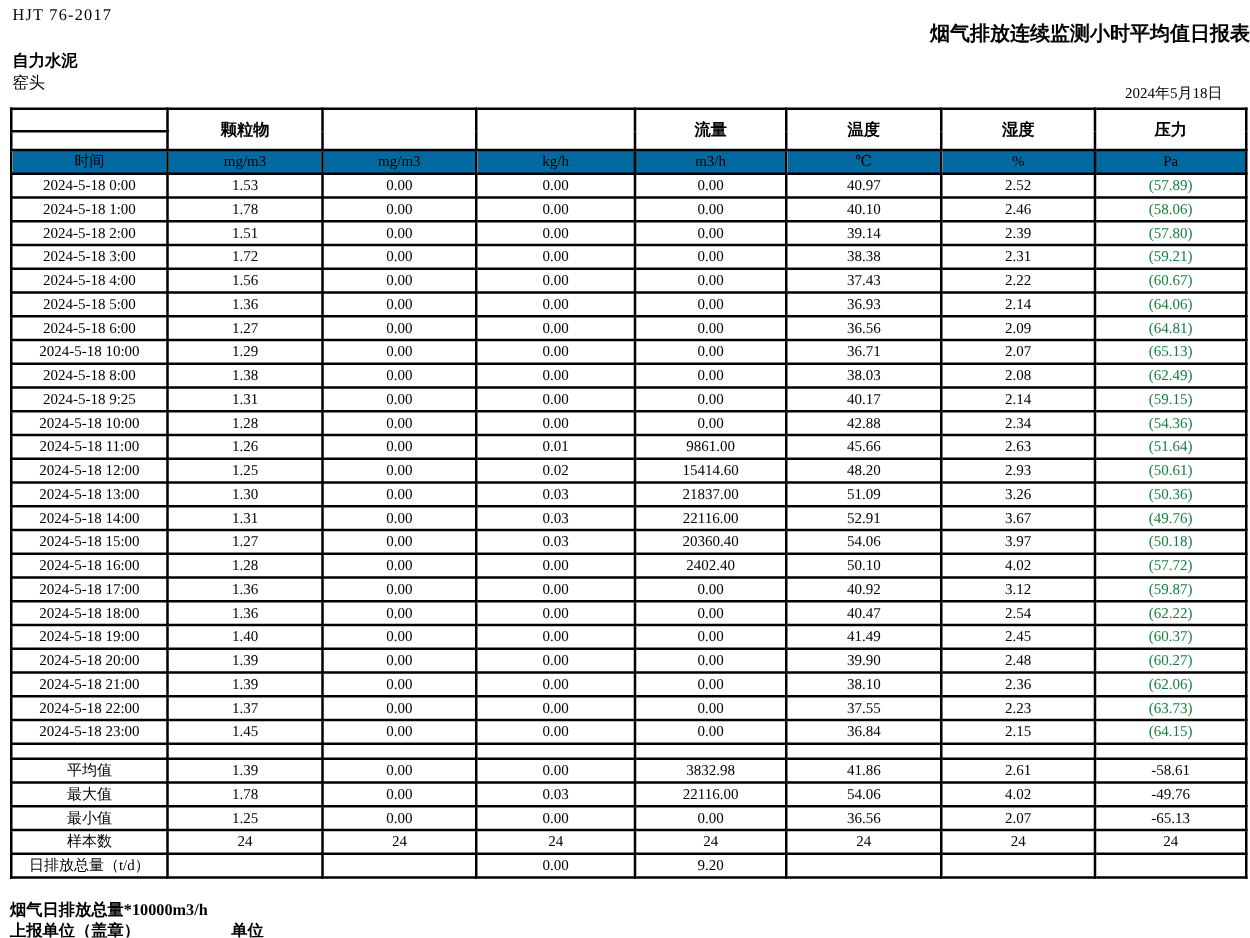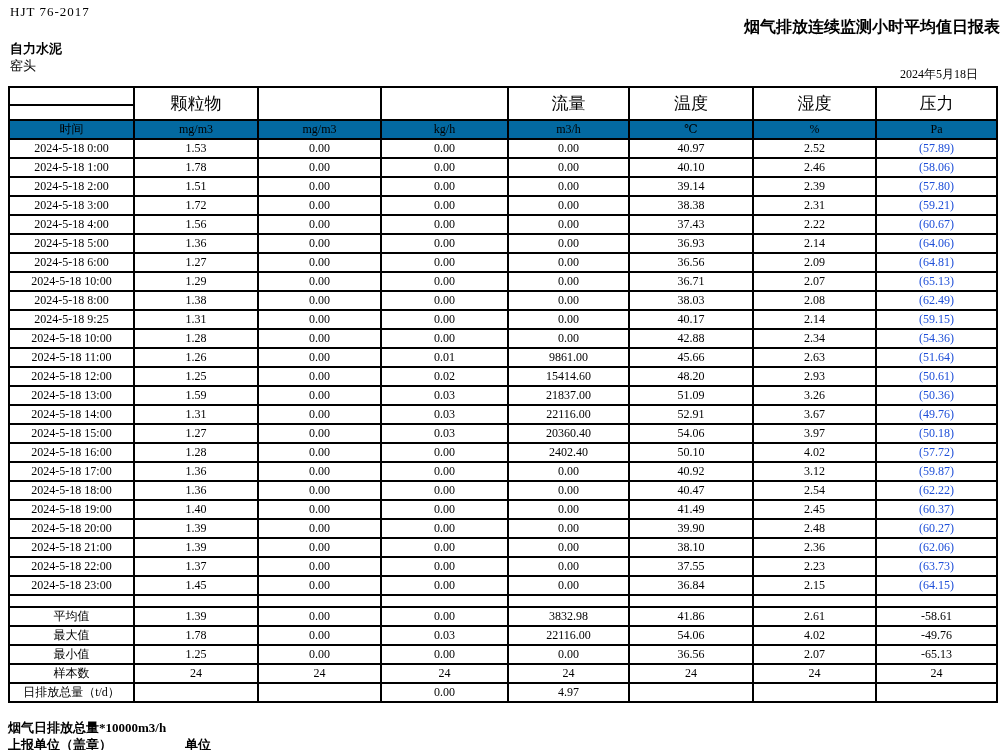--- a/index.html
+++ b/index.html
@@ -17,23 +17,23 @@
     position:absolute; top:86px; left:8px; width:988px;
     border-collapse:collapse; table-layout:fixed;
   }
   table.report td {
     border:2px solid #000; text-align:center; vertical-align:middle;
     font-size:12px; padding:0; height:17px; line-height:17px;
     overflow:hidden; white-space:nowrap;
   }
   tr.gh1 td  { height:16px; }
   tr.gh2 td  { height:13px; }
-  tr.group-label-row td { font-size:17px; }
+  tr.group-label-row td { font-size:13px;font-weight:bold; }
   tr.unit-row td { background:#0369a1; height:16px; }
-  tr.data-row td:last-child { color:#1d4ed8; }
+  tr.data-row td:last-child { color:#15803d; }
   tr.spacer-row td { height:10px; }
   tr.summary-row td { height:16px; }
 
   .footnote   { position:absolute; top:719px; left:8px;  font-size:13px; font-weight:bold; }
   .report-org { position:absolute; top:736px; left:8px;  font-size:13px; font-weight:bold; }
   .unit-label { position:absolute; top:736px; left:185px; font-size:13px; font-weight:bold; }
 </style>
 </head>
 <body>
 
@@ -222,21 +222,21 @@
           <td>0.00</td>
           <td>0.02</td>
           <td>15414.60</td>
           <td>48.20</td>
           <td>2.93</td>
           <td>(50.61)</td>
         </tr>
 
         <tr class="data-row">
           <td>2024-5-18 13:00</td>
-          <td>1.59</td>
+          <td>1.30</td>
           <td>0.00</td>
           <td>0.03</td>
           <td>21837.00</td>
           <td>51.09</td>
           <td>3.26</td>
           <td>(50.36)</td>
         </tr>
 
         <tr class="data-row">
           <td>2024-5-18 14:00</td>
@@ -406,21 +406,21 @@
           <td>24</td>
           <td>24</td>
           <td>24</td>
         </tr>
 
         <tr class="summary-row">
           <td>日排放总量（t/d）</td>
           <td></td>
           <td></td>
           <td>0.00</td>
-          <td>4.97</td>
+          <td>9.20</td>
           <td></td>
           <td></td>
           <td></td>
         </tr>
       </tbody>
   </table>
 
   <div class="footnote">烟气日排放总量*10000m3/h</div>
   <div class="report-org">上报单位（盖章）</div>
   <div class="unit-label">单位</div>

